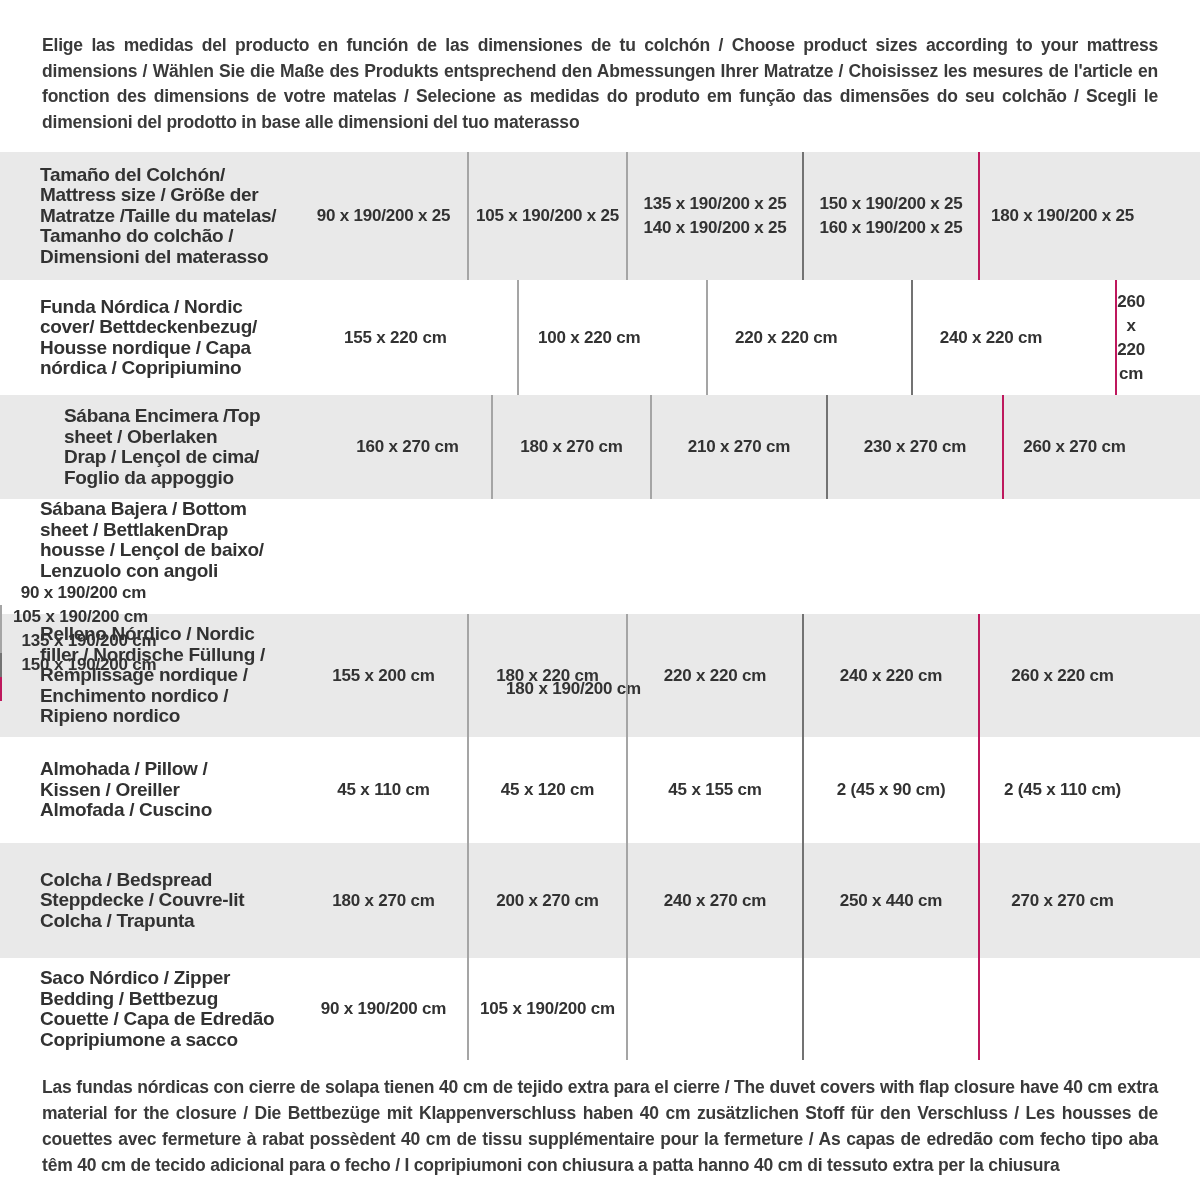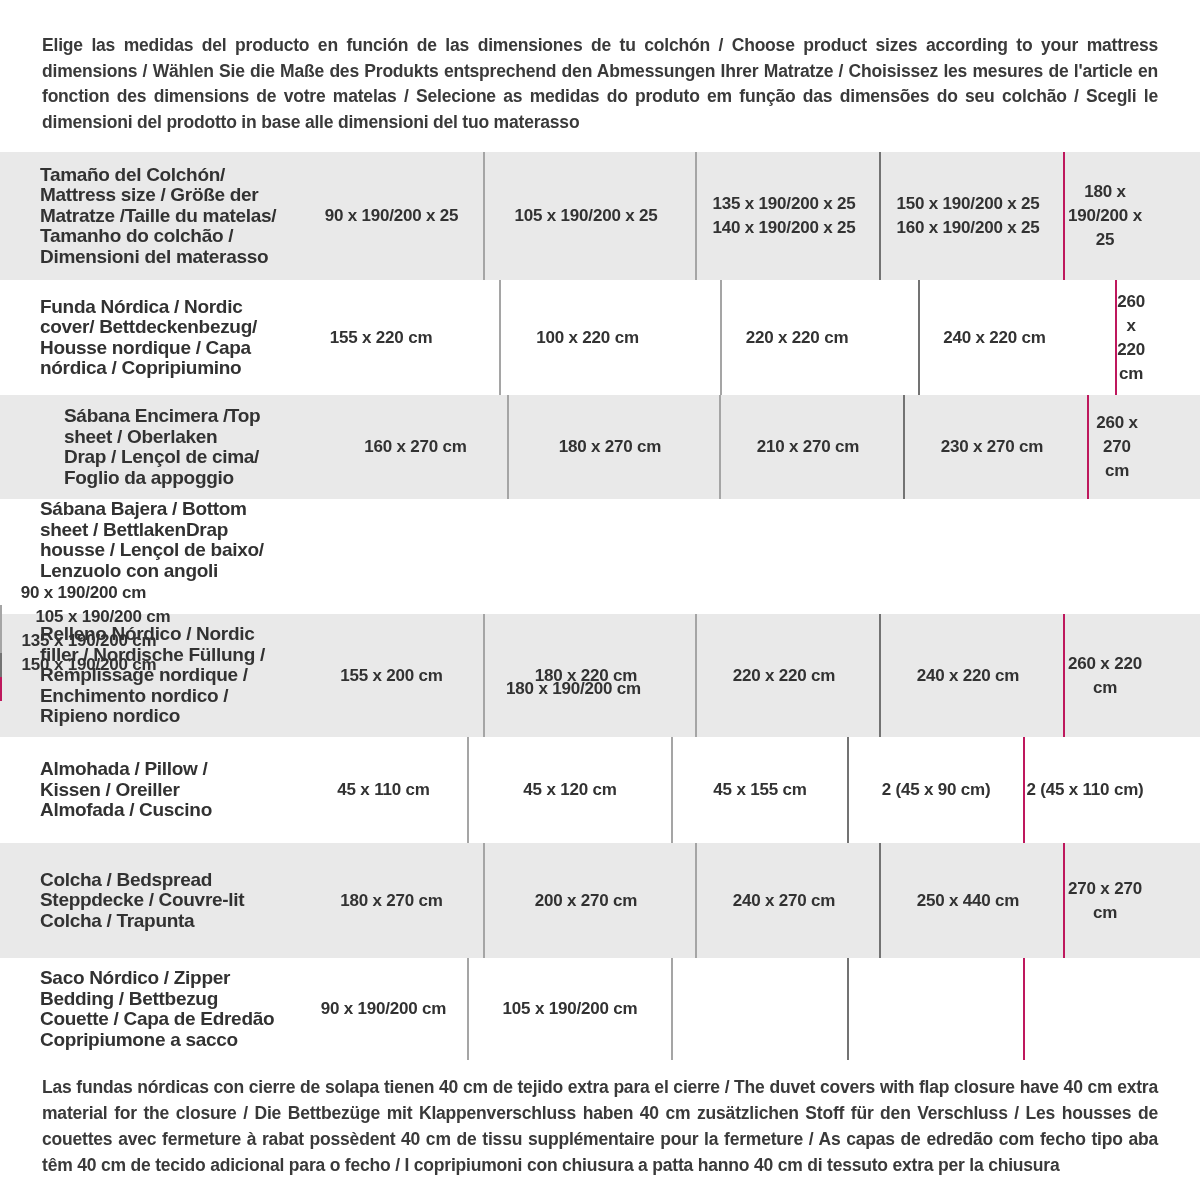--- a/index.html
+++ b/index.html
@@ -11,33 +11,33 @@
   }
   .intro, .footnote {
     position:absolute; left:42px; width:1116px;
     font-weight:bold; font-size:17.5px; line-height:25.5px;
     text-align:justify; color:#3a3a3a; letter-spacing:-0.2px;
   }
   .intro { top:33px; }
   .footnote { top:1074px; line-height:26px; }
   .size-table { position:absolute; top:152px; left:0; width:1200px; }
   .row { display:flex; align-items:stretch; }
-  .row.gray { background:#e9e9e9;gap:8px; }
+  .row.gray { background:#e9e9e9; }
   .cell {
     box-sizing:border-box; display:flex; align-items:center;
     font-weight:bold; white-space:pre-line; color:#323232;
   }
   .label-cell {
     width:300px; padding-left:40px;
     font-size:19px; line-height:20.5px; letter-spacing:-0.3px;
     justify-content:flex-start;
   }
   .val { font-size:17px; line-height:24px; text-align:center; justify-content:center; letter-spacing:-0.2px; }
   .v1 { width:167px; }
-  .v2 { width:204px; border-left:2px solid #a5a5a5; }
+  .v2 { width:159px; border-left:2px solid #a5a5a5; }
   .v3 { width:176px; border-left:2px solid #a5a5a5; }
   .v4 { width:176px; border-left:2px solid #737373; }
   .v5 { flex:1; border-left:2px solid #be185d; padding-right:55px; }
   .r1 { height:128px; }
   .r2 { height:115px;gap:46px; }
   .r3 { height:104px;padding-left:24px; }
   .r4 { height:115px;flex-direction:column; }
   .r5 { height:123px; }
   .r6 { height:106px; }
   .r7 { height:115px; }

